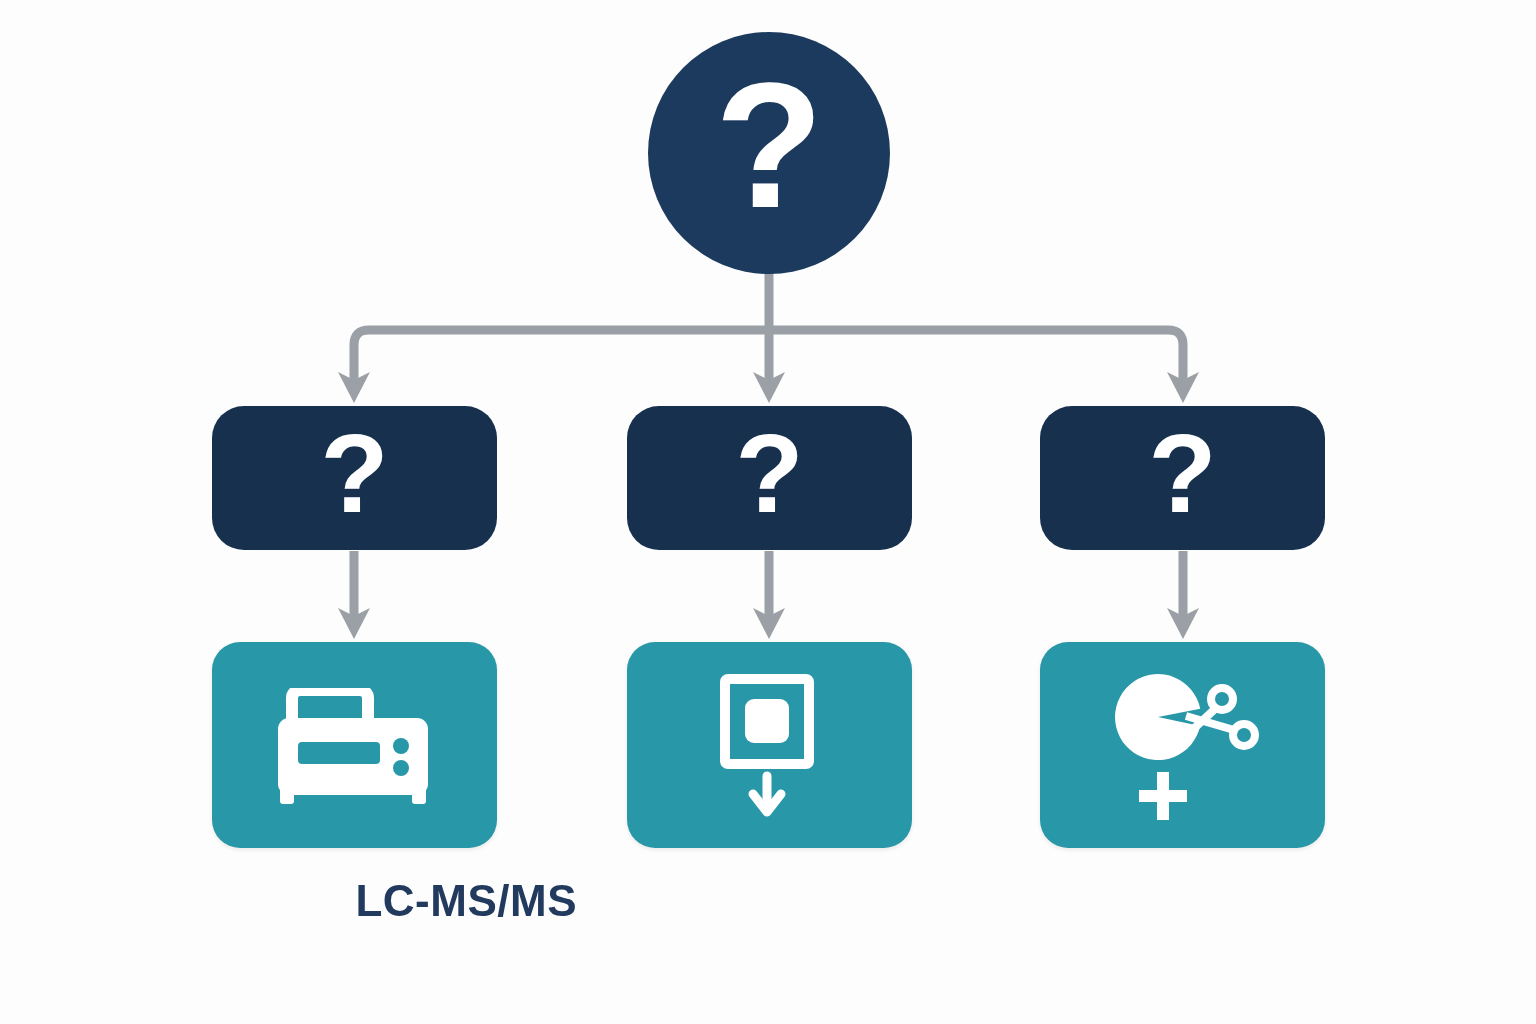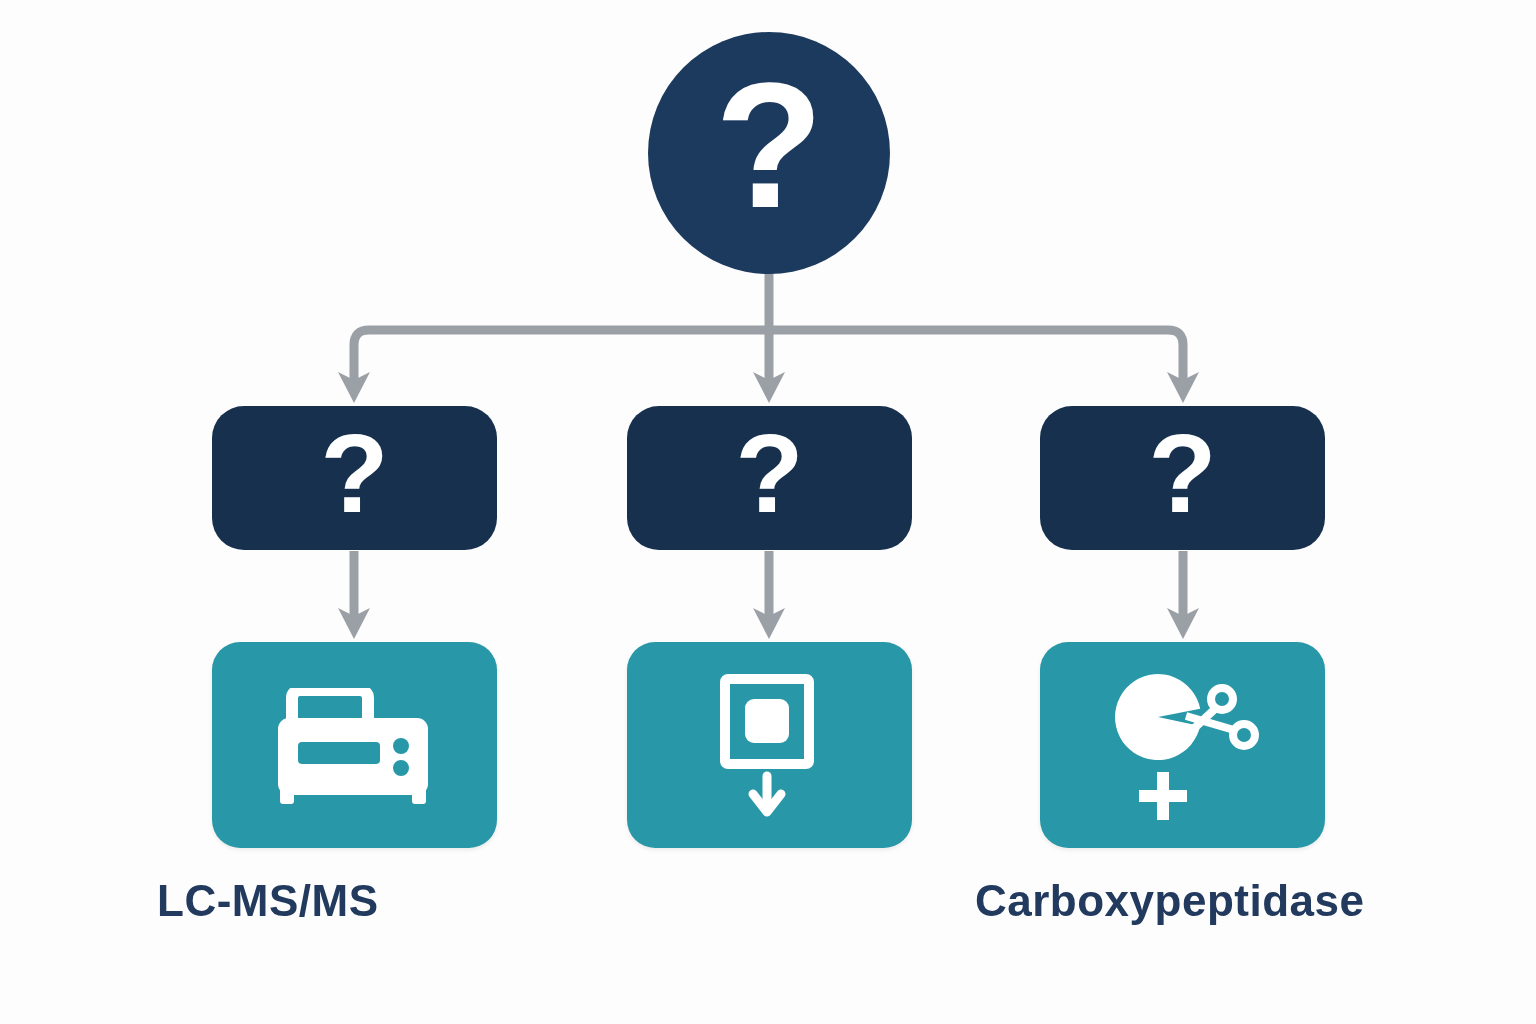--- a/index.html
+++ b/index.html
@@ -40,21 +40,21 @@
     box-shadow:0 2px 4px rgba(0,0,0,0.08);
   }
   .ibox.c1{left:212px;} .ibox.c2{left:627px;} .ibox.c3{left:1040px;}
   .ibox svg{position:absolute;}
   .icon-printer{left:66px;top:46px;}
   .icon-topdown{left:93px;top:32px;}
   .icon-cleave{left:70px;top:26px;}
   
   .col-label{
     position:absolute;top:876px;width:420px;
-    text-align:left;
+    text-align:right;
     color:#223a5e;font-weight:700;font-size:44px;letter-spacing:0.5px;
   }
   .col-label.c1{left:157px;}
   .col-label.c2{left:565px;}
   .col-label.c3{left:975px;}
 </style>
 </head>
 <body>
 
 <div id="canvas">
@@ -134,15 +134,14 @@
       </g>
 
       <g stroke="#ffffff" stroke-width="12" fill="none">
         <path d="M29 128 H 77"></path>
         <path d="M53 104 V 152"></path>
       </g>
     </svg>
   </div>
 
   <div class="col-label c1">LC-MS/MS</div>
-  <div class="col-label c3">Carboxypeptidase</div>
 
 </div>
 
 </body></html>

